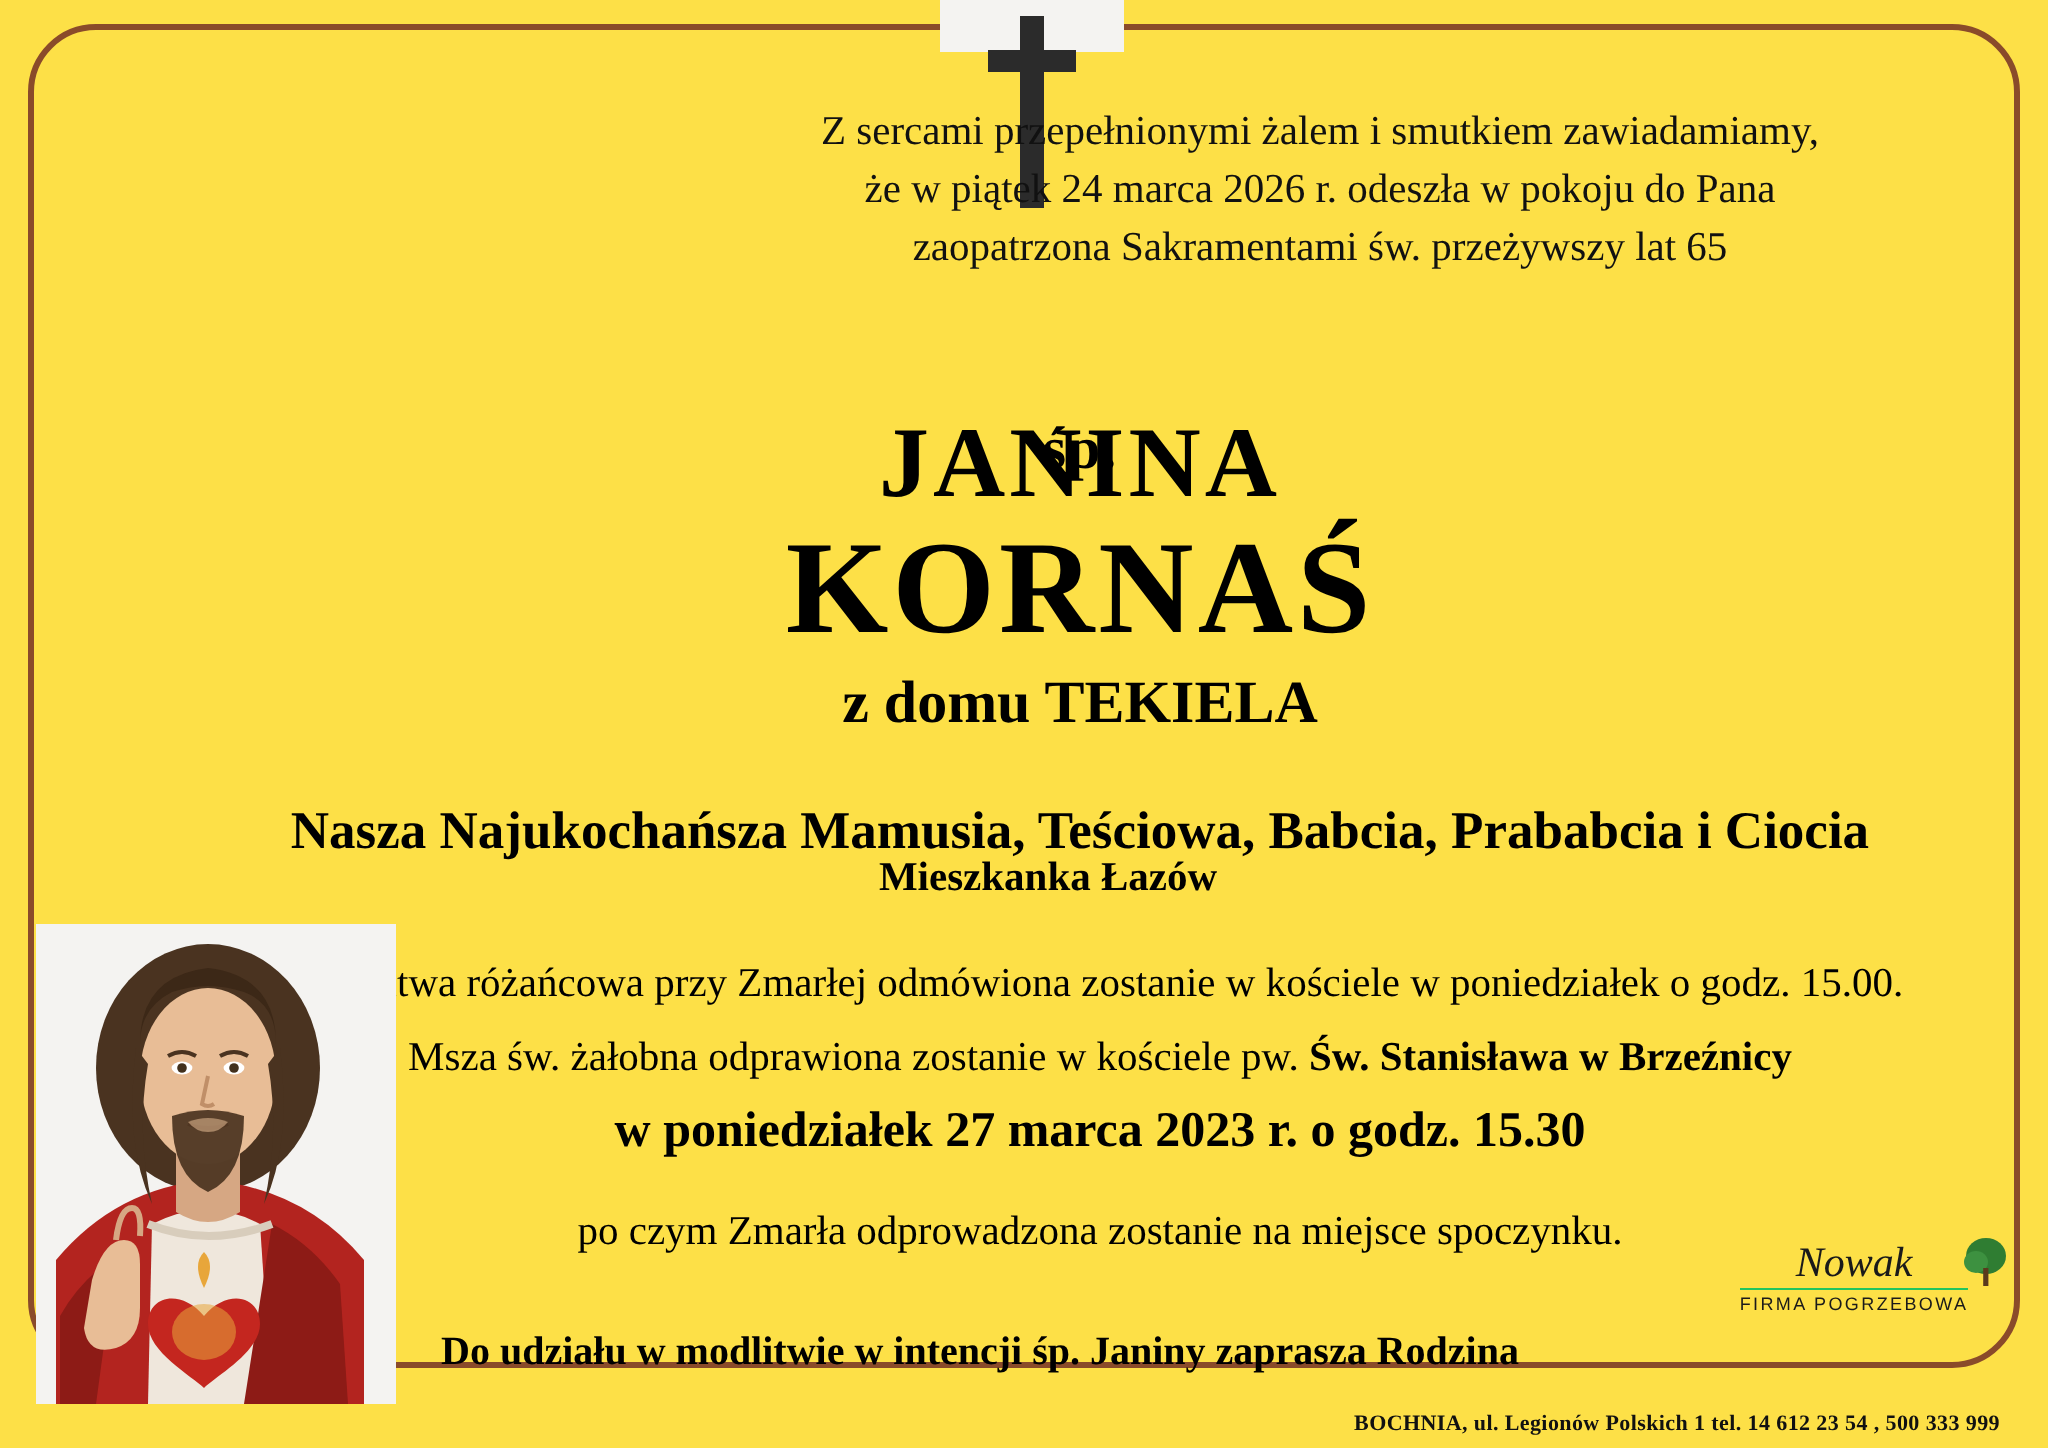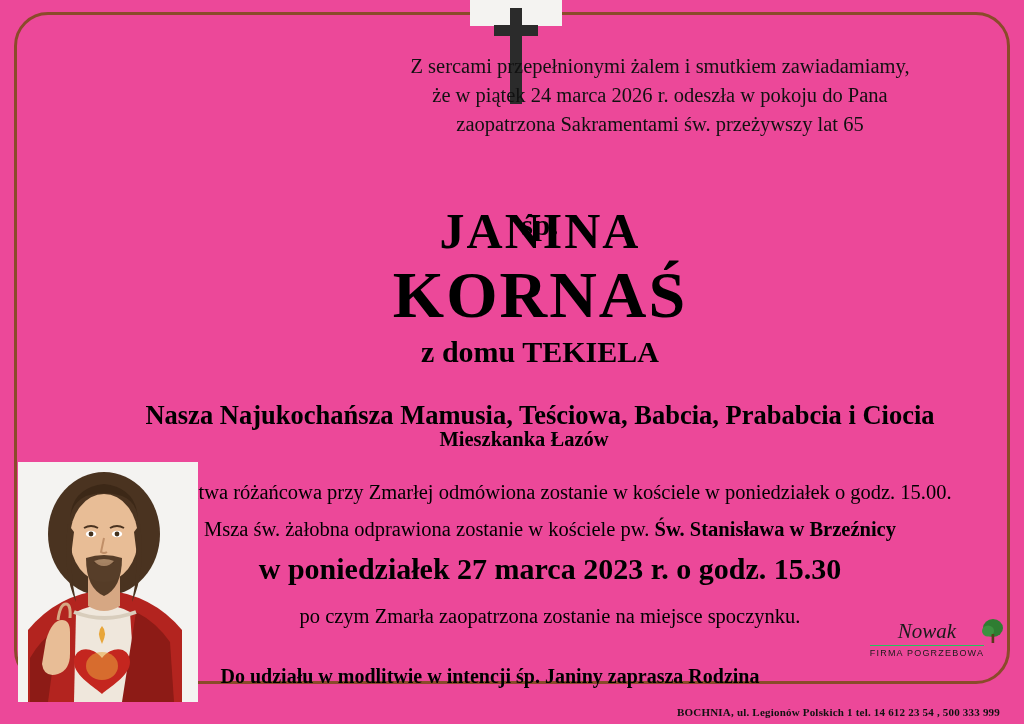--- a/index.html
+++ b/index.html
@@ -12,21 +12,21 @@
     background: #ffffff;
     font-family: "Liberation Serif", serif;
     color: #000000;
     overflow: hidden;
   }
 
   .notice {
     position: relative;
     width: 1024px;
     height: 724px;
-    background: #ec4899;
+    background: #fde047;
     box-sizing: border-box;
   }
 
   
   .frame {
     position: absolute;
     left: 14px;
     top: 12px;
     right: 14px;
     bottom: 40px;
@@ -174,21 +174,21 @@
     line-height: 29px;
   }
   .mass b { font-weight: bold; }
 
   .datetime {
     position: absolute;
     left: 120px;
     top: 552px;
     width: 860px;
     text-align: center;
-    font-size: 30px;
+    font-size: 25px;
     font-weight: bold;
   }
 
   .after {
     position: absolute;
     left: 120px;
     top: 605px;
     width: 860px;
     text-align: center;
     font-size: 20.5px;
@@ -292,21 +292,21 @@
     <div class="relations">Nasza Najukochańsza Mamusia, Teściowa, Babcia, Prababcia i Ciocia</div>
     <div class="residence">Mieszkanka Łazów</div>
 
     <div class="rosary">Modlitwa różańcowa przy Zmarłej odmówiona zostanie w kościele w poniedziałek o godz. 15.00.</div>
 
     <div class="mass">
       <span>Msza św. żałobna odprawiona zostanie w kościele pw. </span><b>Św. Stanisława w Brzeźnicy</b>
     </div>
 
     <div class="datetime">w poniedziałek 27 marca 2023 r. o godz. 15.30</div>
-    <div class="after">po czym Zmarła zaopatrzona zostanie na miejsce spoczynku.</div>
+    <div class="after">po czym Zmarła odprowadzona zostanie na miejsce spoczynku.</div>
     <div class="invite">Do udziału w modlitwie w intencji śp. Janiny zaprasza Rodzina</div>
 
     <div class="jesus">
       <svg width="180" height="240" viewBox="0 0 180 240" xmlns="http://www.w3.org/2000/svg" aria-hidden="true">
         <defs>
           <clipPath id="clipJ">
               <rect x="0" y="0" width="180" height="240"></rect>
             </clipPath>
         </defs>
         <g clip-path="url(#clipJ)">

